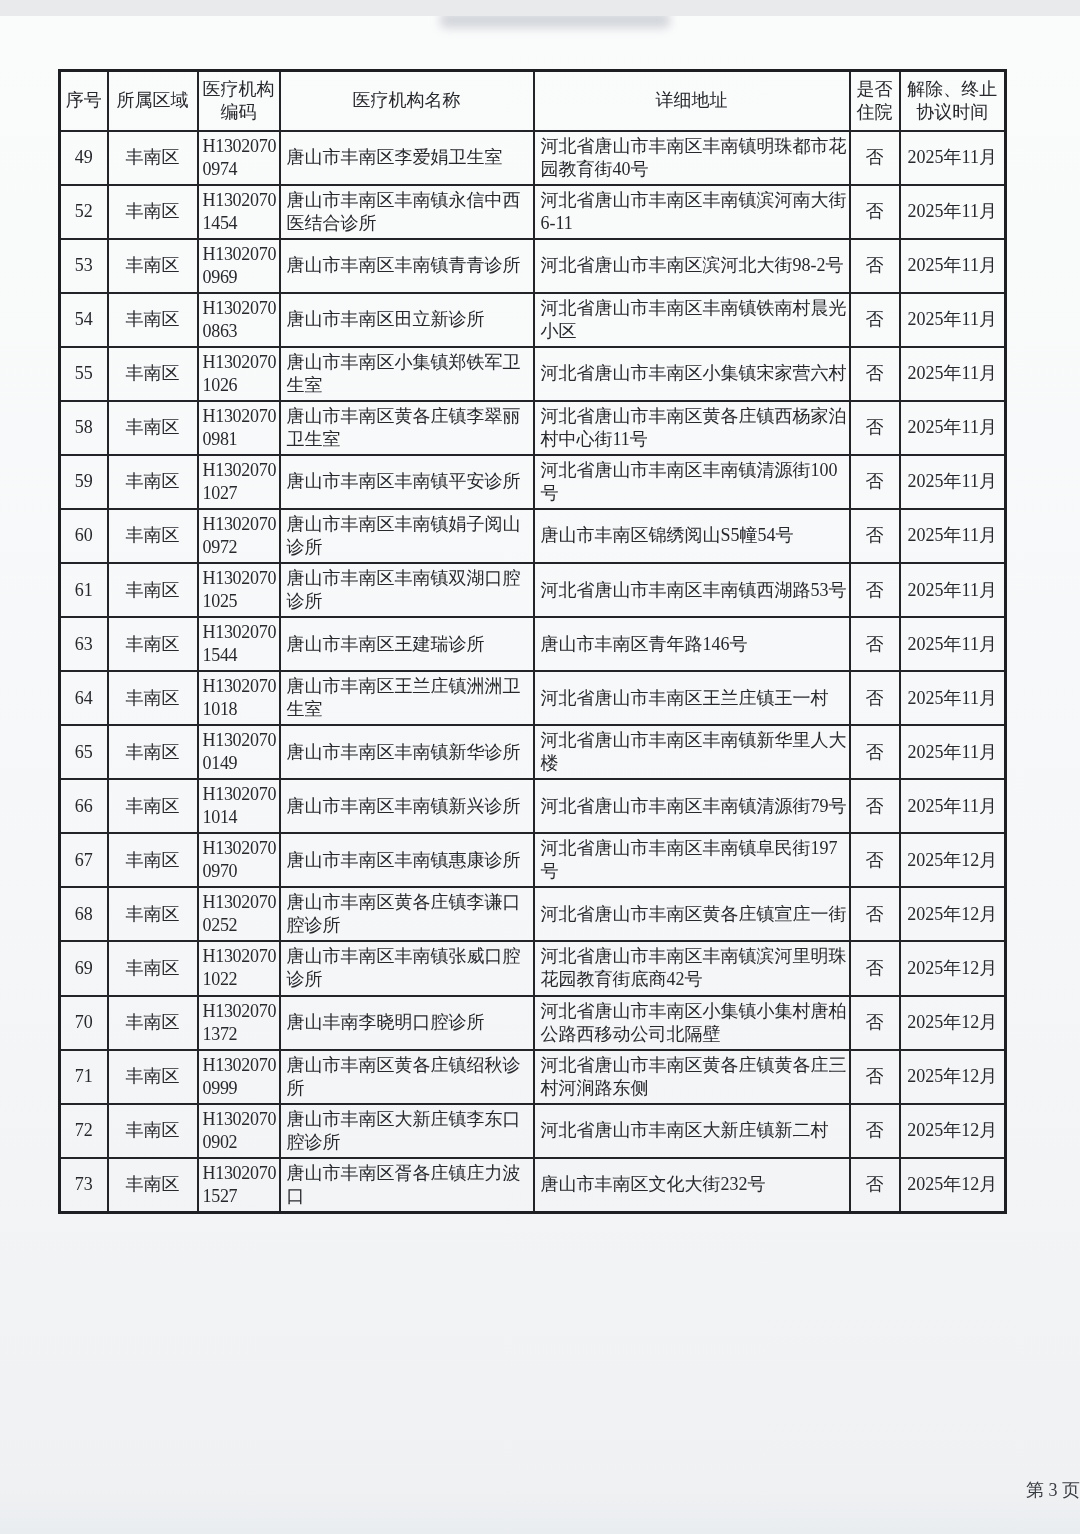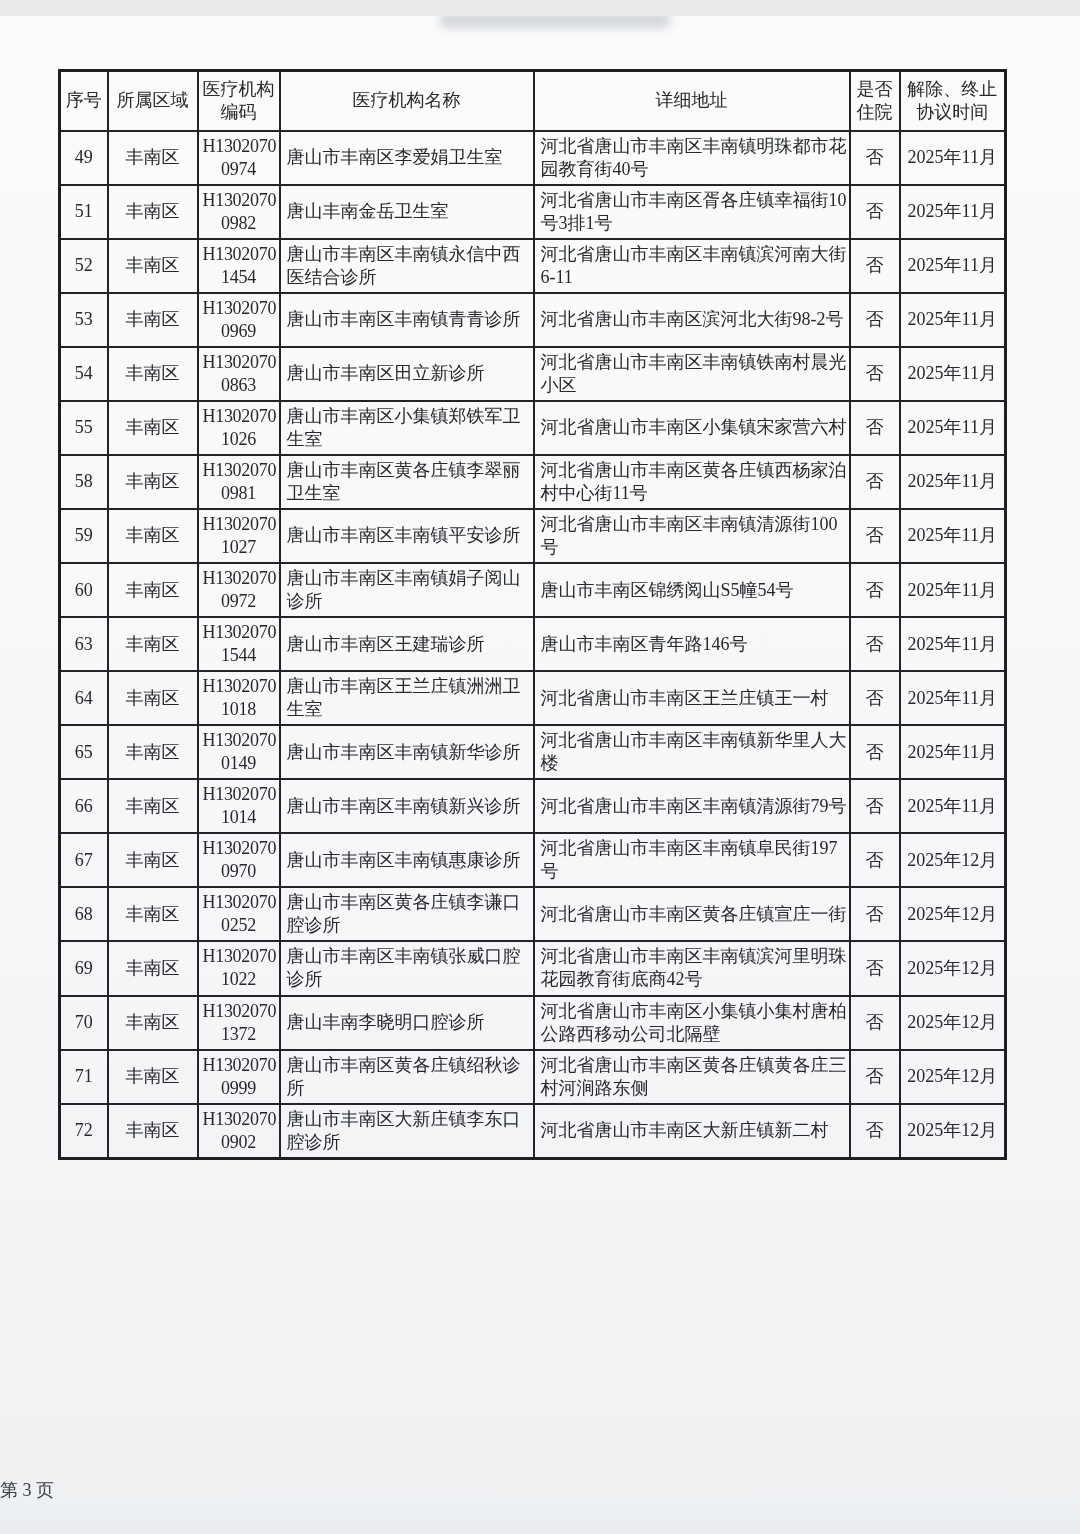--- a/index.html
+++ b/index.html
@@ -37,25 +37,25 @@
     text-align:center;
     white-space:pre-line;
     padding:2px 2px;
   }
   td {
     font-size:18px;
     height:53px;
     padding:3px 4px;
   }
   td.c-no, td.c-region, td.c-hosp, td.c-time { text-align:center; }
-  td.c-code { text-align:center; white-space:pre-line; font-size:18px; letter-spacing:-0.3px; }
+  td.c-code { text-align:left; white-space:pre-line; font-size:18px; letter-spacing:-0.3px; }
   td.c-name, td.c-addr { text-align:left; padding-left:6px; padding-right:2px; }
   .footer {
     position:absolute; left:0; top:1462px; width:100%;
-    text-align:left;
+    text-align:right;
     font-size:18px;
     color:#3a3d42;
   }
 </style>
 </head>
 <body>
 
 <div class="page">
 
   <div class="bleed-top"></div>
@@ -90,30 +90,20 @@
     <td class="c-region">丰南区</td>
     <td class="c-code">H1302070
 0974</td>
     <td class="c-name">唐山市丰南区李爱娟卫生室</td>
     <td class="c-addr">河北省唐山市丰南区丰南镇明珠都市花园教育街40号</td>
     <td class="c-hosp">否</td>
     <td class="c-time">2025年11月</td>
   </tr>
 
 
-  <tr>
-    <td class="c-no">51</td>
-    <td class="c-region">丰南区</td>
-    <td class="c-code">H1302070
-0982</td>
-    <td class="c-name">唐山丰南金岳卫生室</td>
-    <td class="c-addr">河北省唐山市丰南区胥各庄镇幸福街10号3排1号</td>
-    <td class="c-hosp">否</td>
-    <td class="c-time">2025年11月</td>
-  </tr>
 
   <tr>
     <td class="c-no">52</td>
     <td class="c-region">丰南区</td>
     <td class="c-code">H1302070
 1454</td>
     <td class="c-name">唐山市丰南区丰南镇永信中西医结合诊所</td>
     <td class="c-addr">河北省唐山市丰南区丰南镇滨河南大街6-11</td>
     <td class="c-hosp">否</td>
     <td class="c-time">2025年11月</td>
@@ -180,20 +170,30 @@
     <td class="c-no">60</td>
     <td class="c-region">丰南区</td>
     <td class="c-code">H1302070
 0972</td>
     <td class="c-name">唐山市丰南区丰南镇娟子阅山诊所</td>
     <td class="c-addr">唐山市丰南区锦绣阅山S5幢54号</td>
     <td class="c-hosp">否</td>
     <td class="c-time">2025年11月</td>
   </tr>
 
+  <tr>
+    <td class="c-no">61</td>
+    <td class="c-region">丰南区</td>
+    <td class="c-code">H1302070
+1025</td>
+    <td class="c-name">唐山市丰南区丰南镇双湖口腔诊所</td>
+    <td class="c-addr">河北省唐山市丰南区丰南镇西湖路53号</td>
+    <td class="c-hosp">否</td>
+    <td class="c-time">2025年11月</td>
+  </tr>
 
 
   <tr>
     <td class="c-no">63</td>
     <td class="c-region">丰南区</td>
     <td class="c-code">H1302070
 1544</td>
     <td class="c-name">唐山市丰南区王建瑞诊所</td>
     <td class="c-addr">唐山市丰南区青年路146号</td>
     <td class="c-hosp">否</td>
@@ -292,18 +292,28 @@
     <td class="c-no">72</td>
     <td class="c-region">丰南区</td>
     <td class="c-code">H1302070
 0902</td>
     <td class="c-name">唐山市丰南区大新庄镇李东口腔诊所</td>
     <td class="c-addr">河北省唐山市丰南区大新庄镇新二村</td>
     <td class="c-hosp">否</td>
     <td class="c-time">2025年12月</td>
   </tr>
 
+  <tr>
+    <td class="c-no">73</td>
+    <td class="c-region">丰南区</td>
+    <td class="c-code">H1302070
+1527</td>
+    <td class="c-name">唐山市丰南区胥各庄镇庄力波口</td>
+    <td class="c-addr">唐山市丰南区文化大街232号</td>
+    <td class="c-hosp">否</td>
+    <td class="c-time">2025年12月</td>
+  </tr>
 </tbody>
   </table>
 
   <div class="footer">第 3 页</div>
 
 </div>
 
 </body></html>

